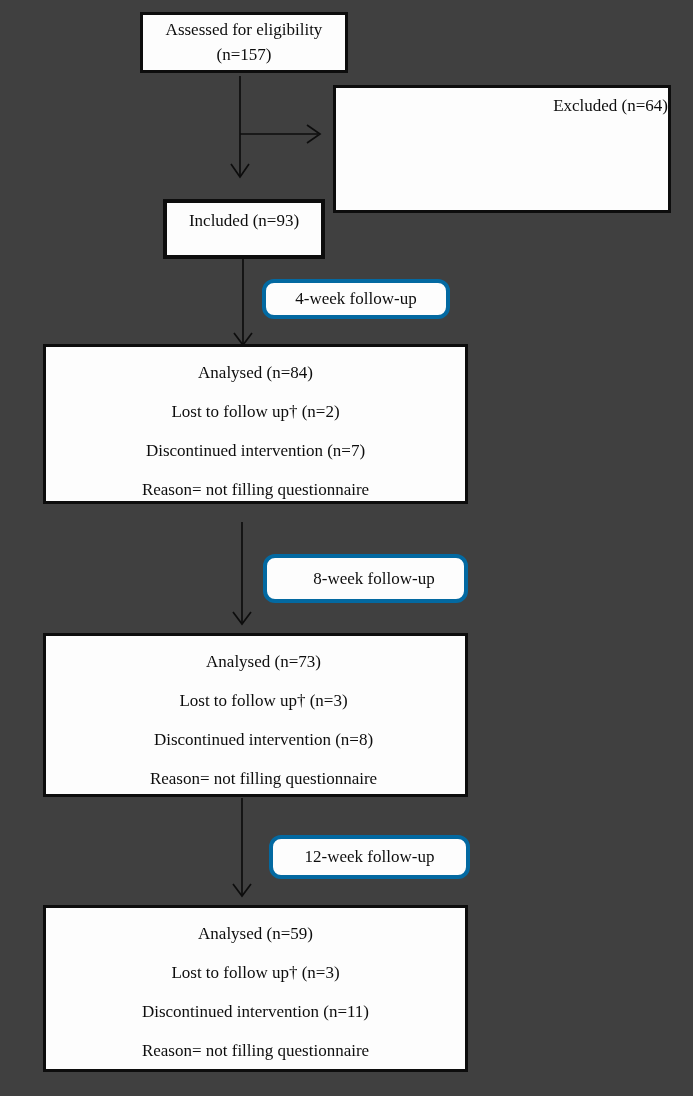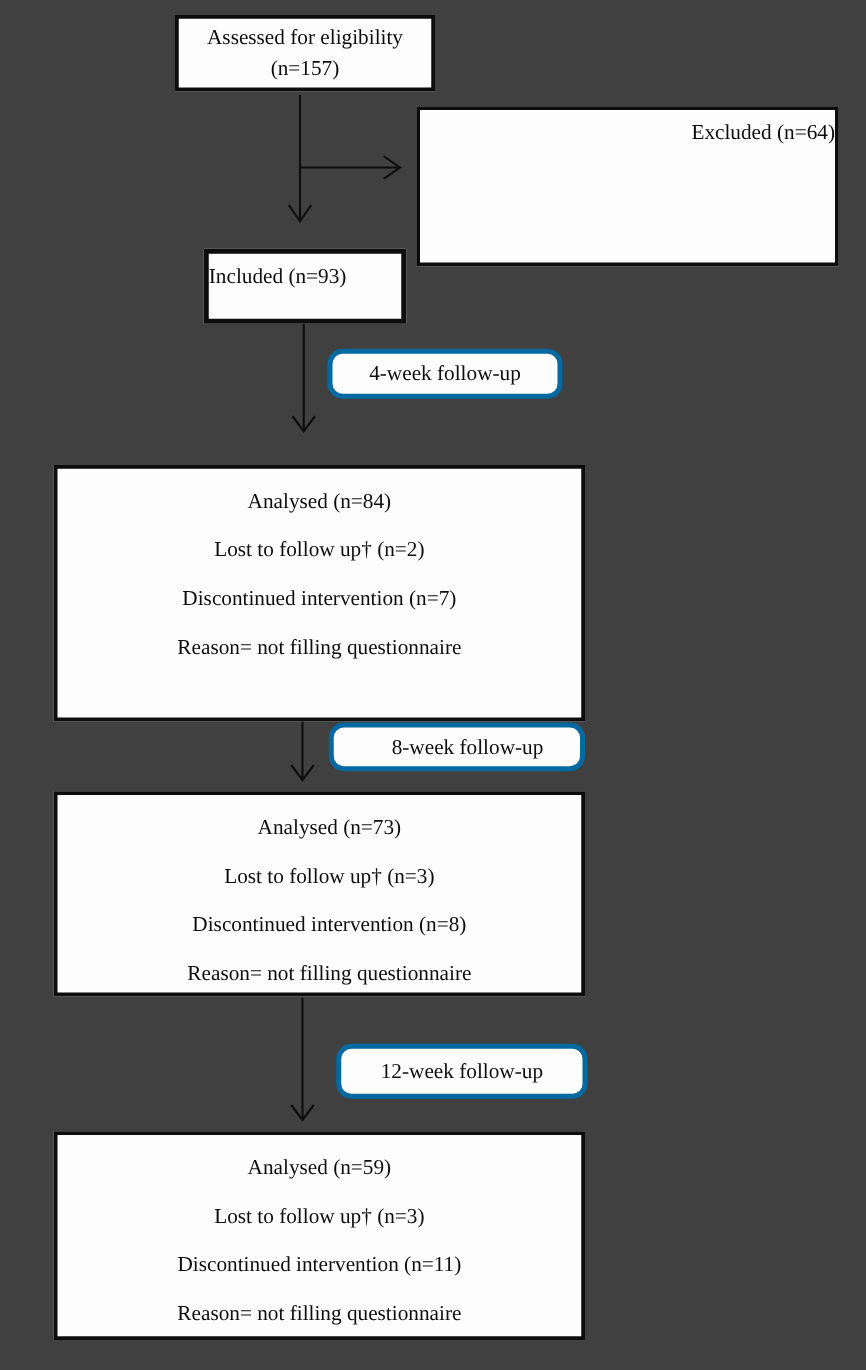--- a/index.html
+++ b/index.html
@@ -47,42 +47,42 @@
     padding-left: 22px; height: 27px;
   }
   .dot {
     width: 7px; height: 7px; border-radius: 50%;
     background: #0d0d0d; margin-right: 31px; flex: none;
   }
   
   .included {
     left: 163px; top: 199px; width: 162px; height: 60px;
     border-width: 4px;
-    text-align: left; padding-top: 8px;
+    text-align: center; padding-top: 8px;
   }
   
   .pill {
     position: absolute;
     border: 4px solid #0369a1;
     border-radius: 12px;
     background: #fdfdfd;
     display: flex; align-items: center; justify-content: center;
     font-size: 17px;
   }
   .pill-0 { left: 262px; top: 279px; width: 188px; height: 40px; }
-  .pill-1 { left: 263px; top: 578px; width: 205px; height: 39px; padding-left: 17px; }
+  .pill-1 { left: 263px; top: 554px; width: 205px; height: 49px; padding-left: 17px; }
   .pill-2 { left: 269px; top: 835px; width: 201px; height: 44px; }
   
   .big { left: 43px; width: 425px; padding-top: 6px; }
   .big p {
     height: 39px;
     display: flex; align-items: center; justify-content: center;
     text-align: center;
   }
-  .big-0 { top: 372px; height: 205px; }
+  .big-0 { top: 344px; height: 160px; }
   .big-1 { top: 633px; height: 164px; padding-left: 16px; }
   .big-2 { top: 905px; height: 167px; }
 </style>
 </head>
 <body>
 
 <div class="canvas">
 
   <svg class="arrows" viewBox="0 0 693 1096" xmlns="http://www.w3.org/2000/svg" fill="none" stroke="#0d0d0d" stroke-width="1.7">
     <g>

